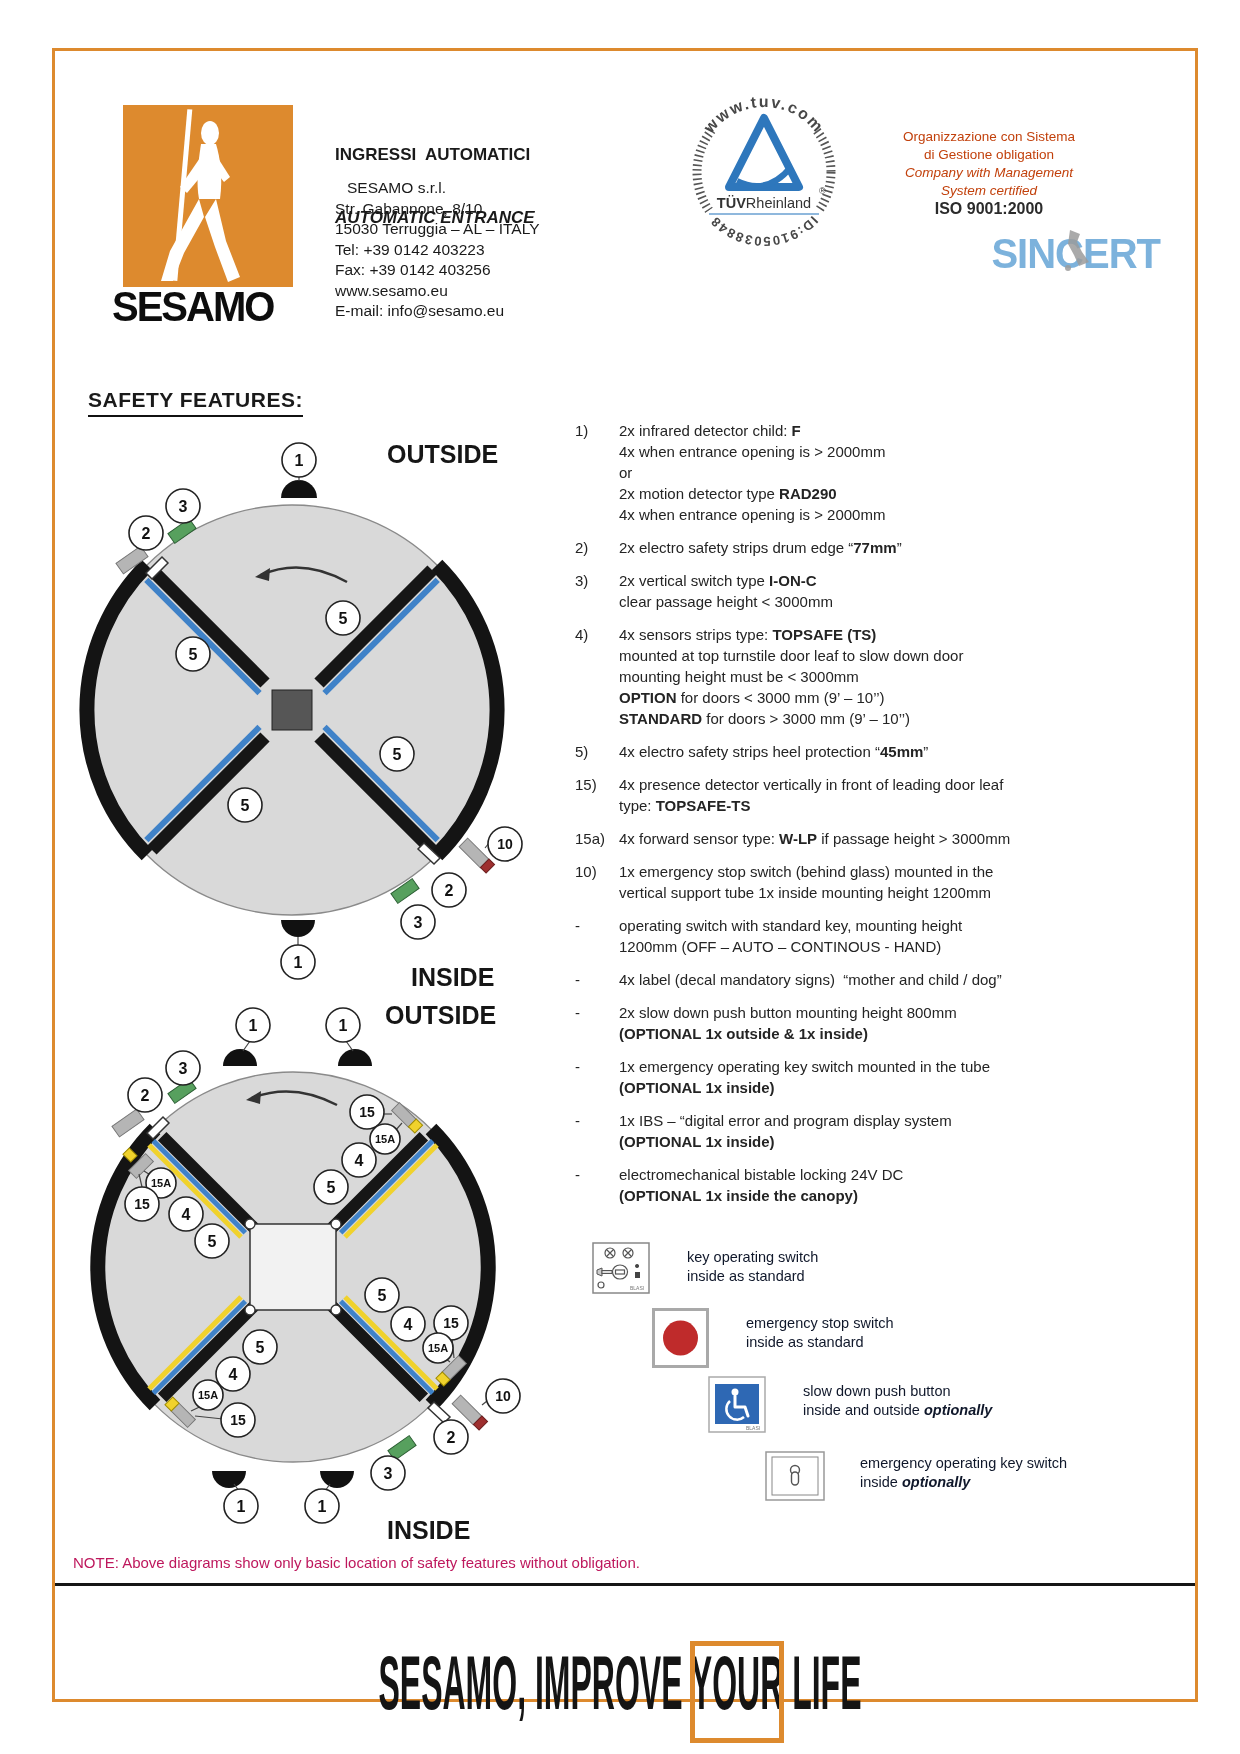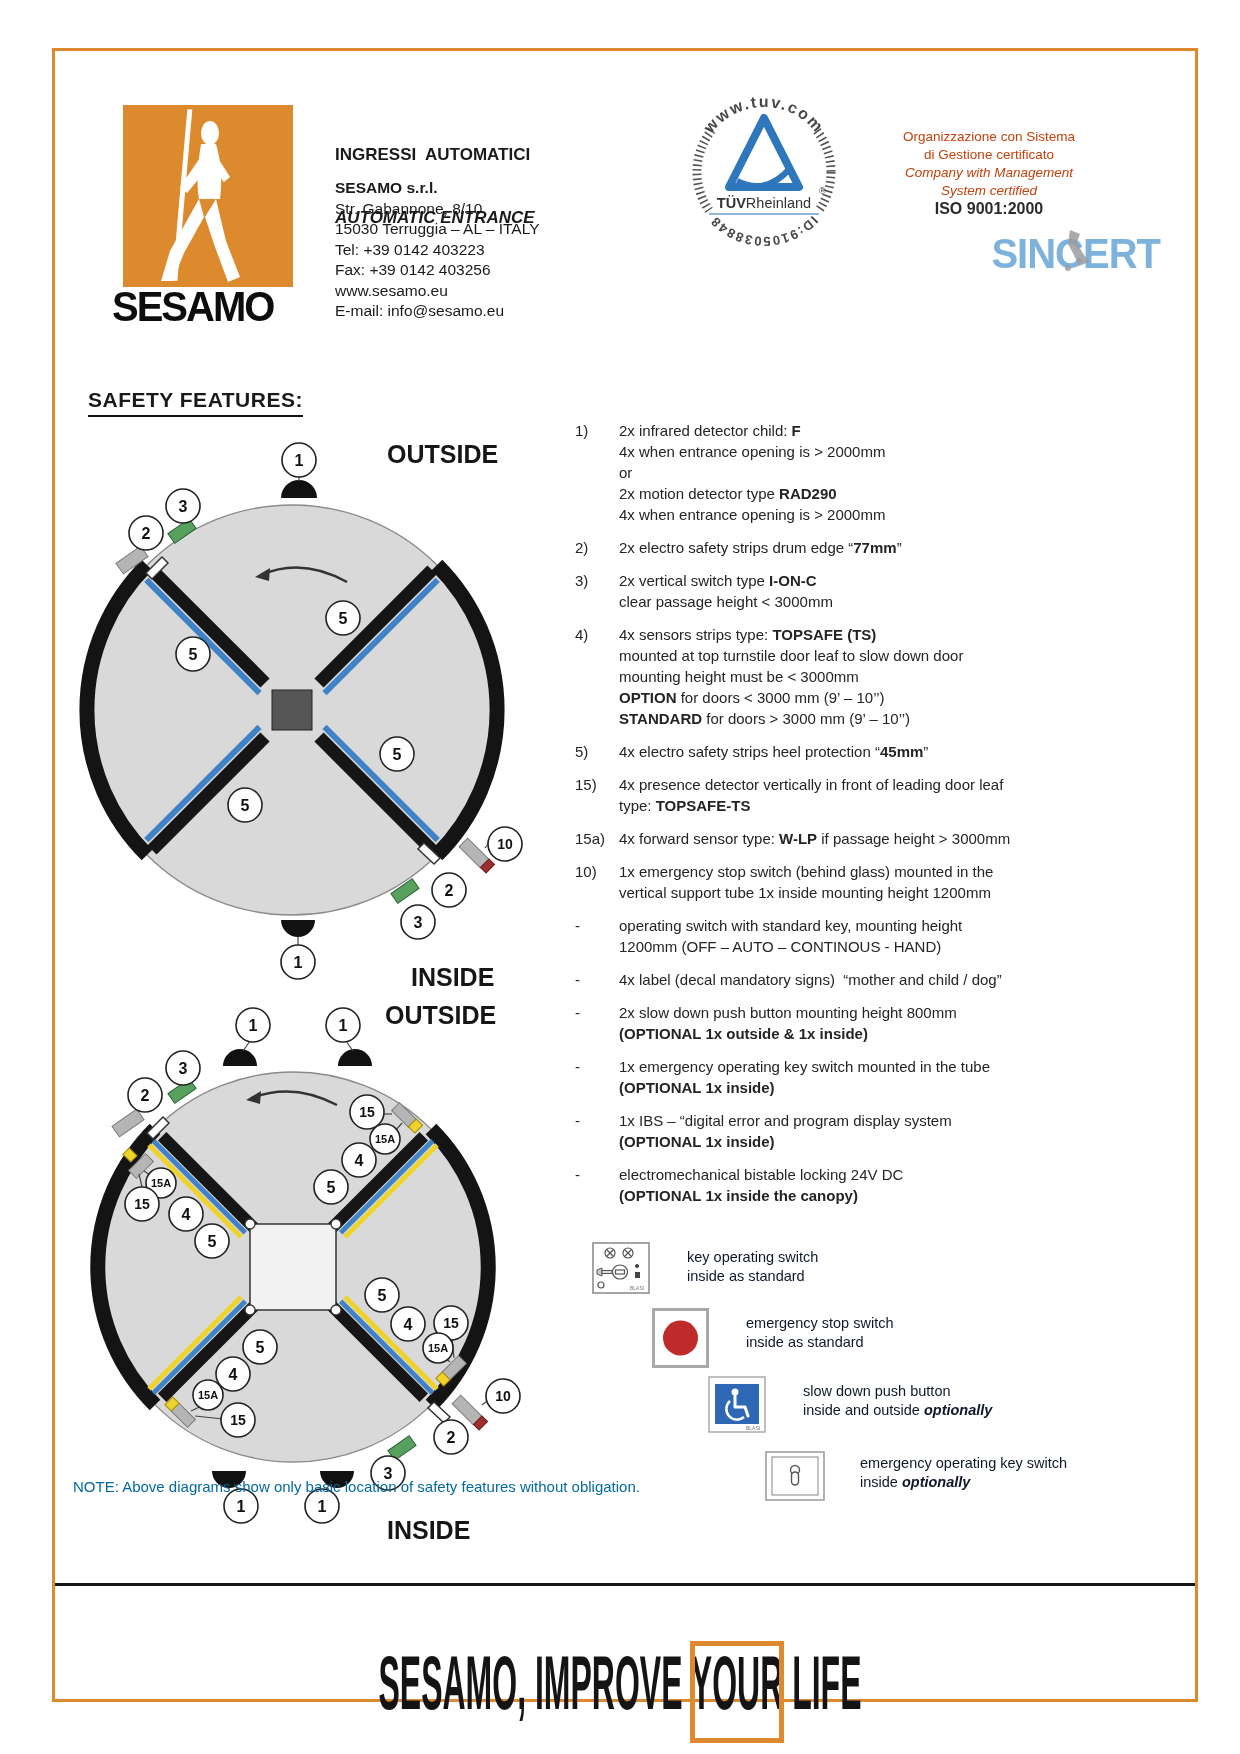--- a/index.html
+++ b/index.html
@@ -4,21 +4,21 @@
 <style>
   html,body{margin:0;padding:0;background:#fff;}
   .page{position:relative;width:1240px;height:1754px;background:#fff;
         font-family:"Liberation Sans","DejaVu Sans",sans-serif;color:#1a1a1a;overflow:hidden;}
   .abs{position:absolute;}
   .frame{left:52px;top:48px;width:1140px;height:1648px;border:3px solid var(--c-orange);z-index:1;}
   
   .hdr-title{left:335px;top:102px;font-size:17px;font-weight:bold;line-height:21px;white-space:pre-wrap;}
   .hdr-title .it{font-style:italic;}
   .hdr-co{left:335px;top:178px;font-size:15.5px;line-height:20.5px;}
-  .hdr-co .bold{font-weight:bold;}
+  .hdr-co .bold{font-weight:normal;margin-left:12px;}
   .logo-wrap{left:120px;top:103px;width:176px;z-index:2;}
   .logo-text{left:112px;top:283px;width:195px;font-size:40px;font-weight:900;letter-spacing:-2px;
              transform:scaleY(1.05);transform-origin:left top;color:#0d0d0d;}
   .cert{left:820px;top:128px;width:338px;text-align:center;font-size:13.5px;line-height:18px;color:#c2410c;}
   .cert .it{font-style:italic;}
   .cert-iso{left:820px;top:200px;width:338px;text-align:center;font-size:16px;font-weight:bold;color:#2b2b2b;}
   .sincert{left:975px;top:230px;width:185px;text-align:right;font-size:40px;font-weight:900;
            letter-spacing:-1px;color:var(--c-sincert);transform:scaleY(1.05);transform-origin:left top;}
   .sincert-italy{left:1062px;top:228px;z-index:3;}
   
@@ -28,21 +28,21 @@
   .features{left:575px;top:420px;width:630px;font-size:15px;line-height:21px;color:#242424;}
   .feat{display:flex;margin-bottom:12px;}
   .fnum{flex:0 0 44px;}
   .fline{display:block;white-space:pre-wrap;}
   .b{font-weight:bold;}
   
   .cap{font-size:14.5px;line-height:19px;color:#0f172a;}
   .cap .em{font-weight:bold;font-style:italic;}
   .pre{white-space:pre-wrap;}
   
-  .note{left:73px;top:1478px;font-size:15px;color:#0369a1;}
+  .note{left:73px;top:1554px;font-size:15px;color:#be185d;}
   .rule{left:52px;top:1583px;width:1143px;height:3px;background:#151515;}
   .slogan{left:0;top:1641px;width:1240px;text-align:center;font-size:40px;font-weight:bold;
           letter-spacing:0;color:#141414;transform:scale(0.8,1.9);transform-origin:center top;z-index:2;}
   .slogan-box{left:690px;top:1641px;width:84px;height:92px;border:5px solid var(--c-orange);z-index:3;}
   svg text{font-family:"Liberation Sans","DejaVu Sans",sans-serif;}
   .dlabel{font-size:25px;font-weight:bold;fill:#161616;}
   .co-txt{font-size:16px;font-weight:bold;fill:#111;}
   .co-txt2{font-size:14px;font-weight:bold;fill:#111;}
   .co-txt3{font-size:11px;font-weight:bold;fill:#111;}
   .co-circ{fill:#fff;stroke:#222;stroke-width:1.6;}
@@ -99,21 +99,21 @@
     </text>
     <path d="M89,28 L124,97 L54,97 Z" fill="none" style="stroke:var(--c-tuv)" stroke-width="8" stroke-linejoin="round"></path>
     <path d="M62,91 Q92,106 116,77" fill="none" style="stroke:var(--c-tuv)" stroke-width="6"></path>
     <text x="89" y="118" text-anchor="middle" style="font-size:14.5px;fill:#333"><tspan font-weight="bold">TÜV</tspan><tspan>Rheinland</tspan></text>
     <text x="144" y="104" style="font-size:9px;fill:#333">®</text>
     <line x1="34" y1="124" x2="144" y2="124" stroke="#8fb8dd" stroke-width="2"></line>
   </svg>
 
   <div class="abs cert">
     <div>Organizzazione con Sistema</div>
-    <div>di Gestione certificato</div>
+    <div>di Gestione obligation</div>
     <div class="it">Company with Management</div>
     <div class="it">System certified</div>
   </div>
   <div class="abs cert-iso">ISO 9001:2000</div>
   <div class="abs sincert">SINCERT</div>
   <svg class="abs sincert-italy" width="30" height="46" viewBox="0 0 30 46">
     <path d="M8,2 L18,6 L15,14 L20,24 L27,34 L17,38 L12,27 L6,16 Z" fill="#9b9b9b" opacity="0.85"></path>
     <circle cx="6" cy="40" r="3" fill="#9b9b9b" opacity="0.85"></circle>
   </svg>
 

